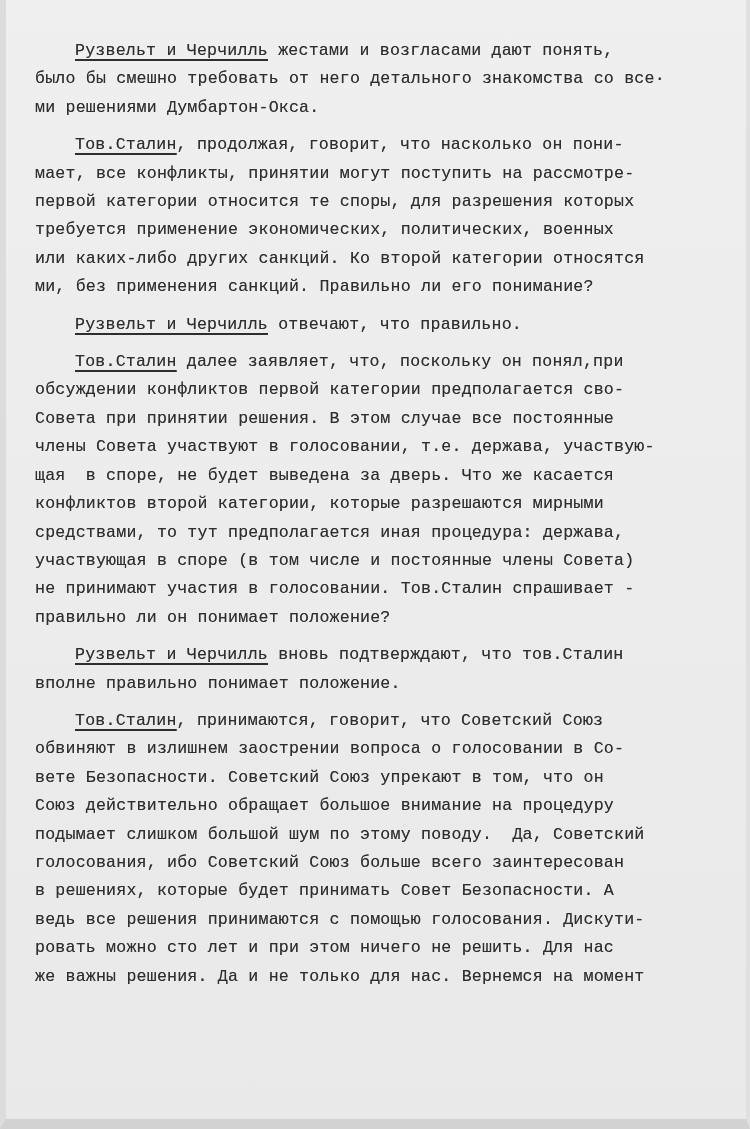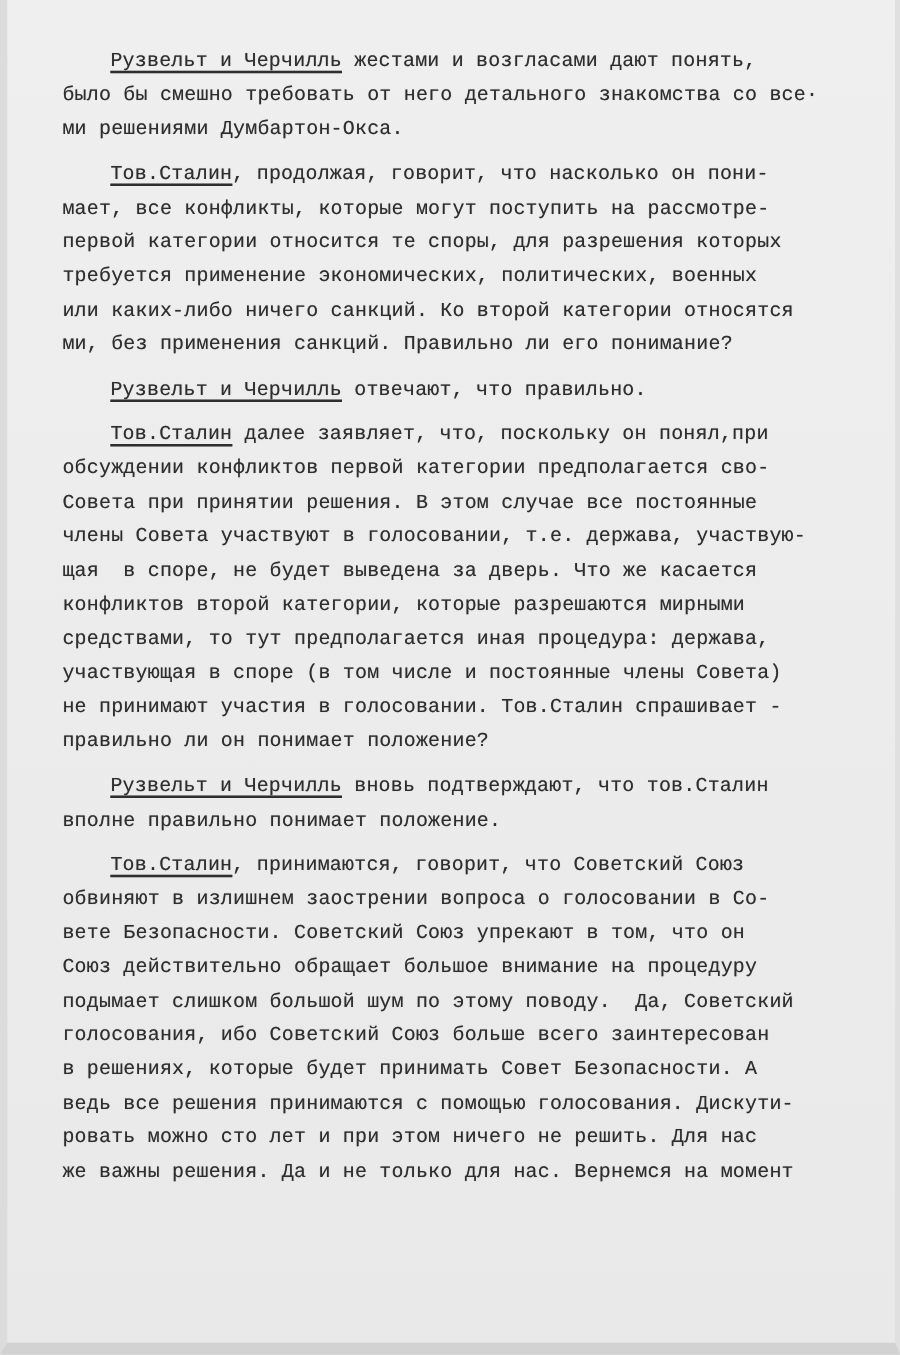--- a/index.html
+++ b/index.html
@@ -16,21 +16,21 @@
       height: 1129px;
       background: linear-gradient(180deg, #efefef 0%, #ececec 50%, #e9e9e9 100%);
       box-sizing: border-box;
       border-left: 6px solid #dcdcdc;
       border-right: 4px solid #e0e0e0;
       border-bottom: 10px solid #d2d2d2;
       overflow: hidden;
     }
     .text {
       position: absolute;
-      left: 46px;
+      left: 29px;
       top: 37px;
       width: 690px;
       font-family: "Liberation Mono", "DejaVu Sans Mono", monospace;
       font-size: 16.6px;
       line-height: 28.4px;
       color: #2e2e2e;
       letter-spacing: 0.2px;
       text-shadow: 0 0 0.6px rgba(40,40,40,0.55);
     }
     .para {
@@ -56,24 +56,24 @@
   <div class="text">
 
     <div class="para">
       <span class="line indent"><span class="speaker">Рузвельт и Черчилль</span><span> жестами и возгласами дают понять,</span></span>
       <span class="line">было бы смешно требовать от него детального знакомства со все·</span>
       <span class="line">ми решениями Думбартон-Окса.</span>
     </div>
 
     <div class="para">
       <span class="line indent"><span class="speaker">Тов.Сталин</span><span>, продолжая, говорит, что насколько он пони-</span></span>
-      <span class="line">мает, все конфликты, которые могут поступить на рассмотре-</span>
+      <span class="line">мает, все конфликты, принятии могут поступить на рассмотре-</span>
       <span class="line">первой категории относится те споры, для разрешения которых</span>
       <span class="line">требуется применение экономических, политических, военных</span>
-      <span class="line">или каких-либо ничего санкций. Ко второй категории относятся</span>
+      <span class="line">или каких-либо других санкций. Ко второй категории относятся</span>
       <span class="line">ми, без применения санкций. Правильно ли его понимание?</span>
     </div>
 
     <div class="para">
       <span class="line indent"><span class="speaker">Рузвельт и Черчилль</span><span> отвечают, что правильно.</span></span>
     </div>
 
     <div class="para">
       <span class="line indent"><span class="speaker">Тов.Сталин</span><span> далее заявляет, что, поскольку он понял,при</span></span>
       <span class="line">обсуждении конфликтов первой категории предполагается сво-</span>

